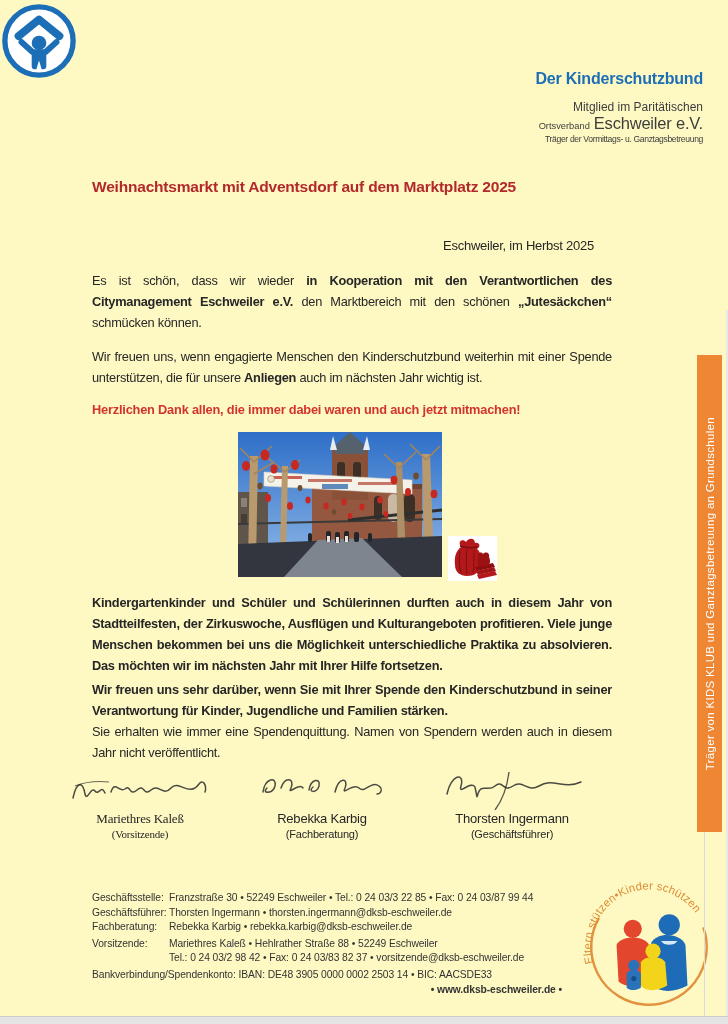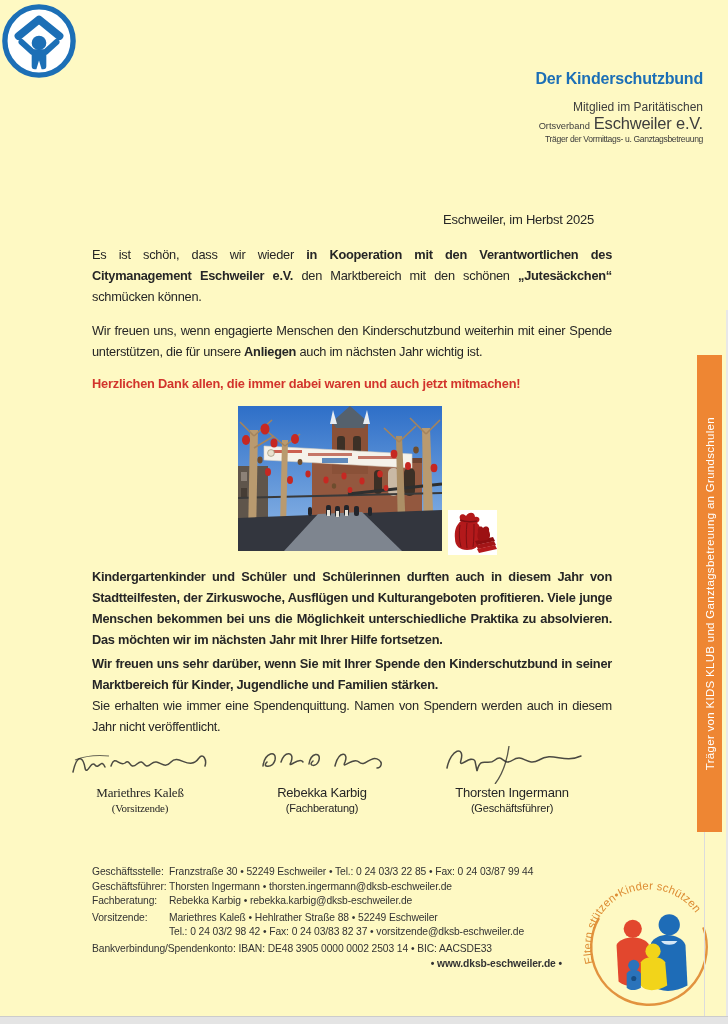--- a/index.html
+++ b/index.html
@@ -77,20 +77,21 @@
     <div class="bt-name">Der Kinderschutzbund</div>
     <div class="bt-line2">Mitglied im Paritätischen</div>
     <div class="bt-line3">
       <span class="bt-ortsverband">Ortsverband</span>
       <span class="bt-city">Eschweiler e.V.</span>
     </div>
     <div class="bt-line4">Träger der Vormittags- u. Ganztagsbetreuung</div>
   </div>
 
   <div class="content">
+    <h1 class="title">Weihnachtsmarkt mit Adventsdorf auf dem Marktplatz 2025</h1>
     <div class="dateline">Eschweiler, im Herbst 2025</div>
 
     <p class="para p1"><span>Es ist schön, dass wir wieder </span><span class="bold">in Kooperation mit den Verantwortlichen des Citymanagement Eschweiler e.V.</span><span> den Marktbereich mit den schönen </span><span class="bold">„Jutesäckchen“</span><span> schmücken können.</span></p>
 
     <p class="para p2"><span>Wir freuen uns, wenn engagierte Menschen den Kinderschutzbund weiterhin mit einer Spende unterstützen, die für unsere </span><span class="bold">Anliegen</span><span> auch im nächsten Jahr wichtig ist.</span></p>
 
     <p class="para highlight">Herzlichen Dank allen, die immer dabei waren und auch jetzt mitmachen!</p>
 
     <div class="photo-row">
 
@@ -178,21 +179,21 @@
         <path d="M12,10 C17,12 24,12 29,11" stroke="#7d0f12" stroke-width="1.4" fill="none"></path>
         <polygon points="27,31 45,27 47,31 29,35" fill="#8c0e10"></polygon>
         <polygon points="28,35 46,31 48,35 30,39" fill="#a31517"></polygon>
         <polygon points="29,39 47,35 49,39 31,43" fill="#b3191b"></polygon>
         <path d="M30,22 C29,17 33,15 35,18 C38,15 42,17 41,21 C43,25 42,29 39,30 L32,31 C29,29 29,25 30,22 Z" fill="#9c1113"></path>
       </svg>
     </div>
 
     <p class="para p3">Kindergartenkinder und Schüler und Schülerinnen durften auch in diesem Jahr von Stadtteilfesten, der Zirkuswoche, Ausflügen und Kulturangeboten profitieren. Viele junge Menschen bekommen bei uns die Möglichkeit unterschiedliche Praktika zu absolvieren. Das möchten wir im nächsten Jahr mit Ihrer Hilfe fortsetzen.</p>
 
-    <p class="para p4a">Wir freuen uns sehr darüber, wenn Sie mit Ihrer Spende den Kinderschutzbund in seiner Marktbereich für Kinder, Jugendliche und Familien stärken.</p>
+    <p class="para p4a">Wir freuen uns sehr darüber, wenn Sie mit Ihrer Spende den Kinderschutzbund in seiner Verantwortung für Kinder, Jugendliche und Familien stärken.</p>
     <p class="para p4b">Sie erhalten wie immer eine Spendenquittung.  Namen von Spendern werden auch in diesem Jahr nicht veröffentlicht.</p>
 
     <div class="sig-row">
       <div class="sig-col c1">
         <svg class="sig-img" viewBox="0 0 150 44">
           <path d="M8,32 C12,14 18,16 20,28 C22,36 26,20 30,25 C34,30 36,18 40,27 M46,26 C50,14 54,27 60,23 C66,18 64,31 72,24 C80,17 78,31 86,24 C94,17 98,31 106,22 C114,13 124,32 134,18 C138,12 142,20 140,26" fill="none" stroke="#2b2b2b" stroke-width="1.5" stroke-linecap="round" opacity="0.85"></path>
           <path d="M10,20 C20,16 34,15 44,16" fill="none" stroke="#2b2b2b" stroke-width="1.1" opacity="0.7"></path>
         </svg>
         <div class="sig-name">Mariethres Kaleß</div>
         <div class="sig-role">(Vorsitzende)</div>

